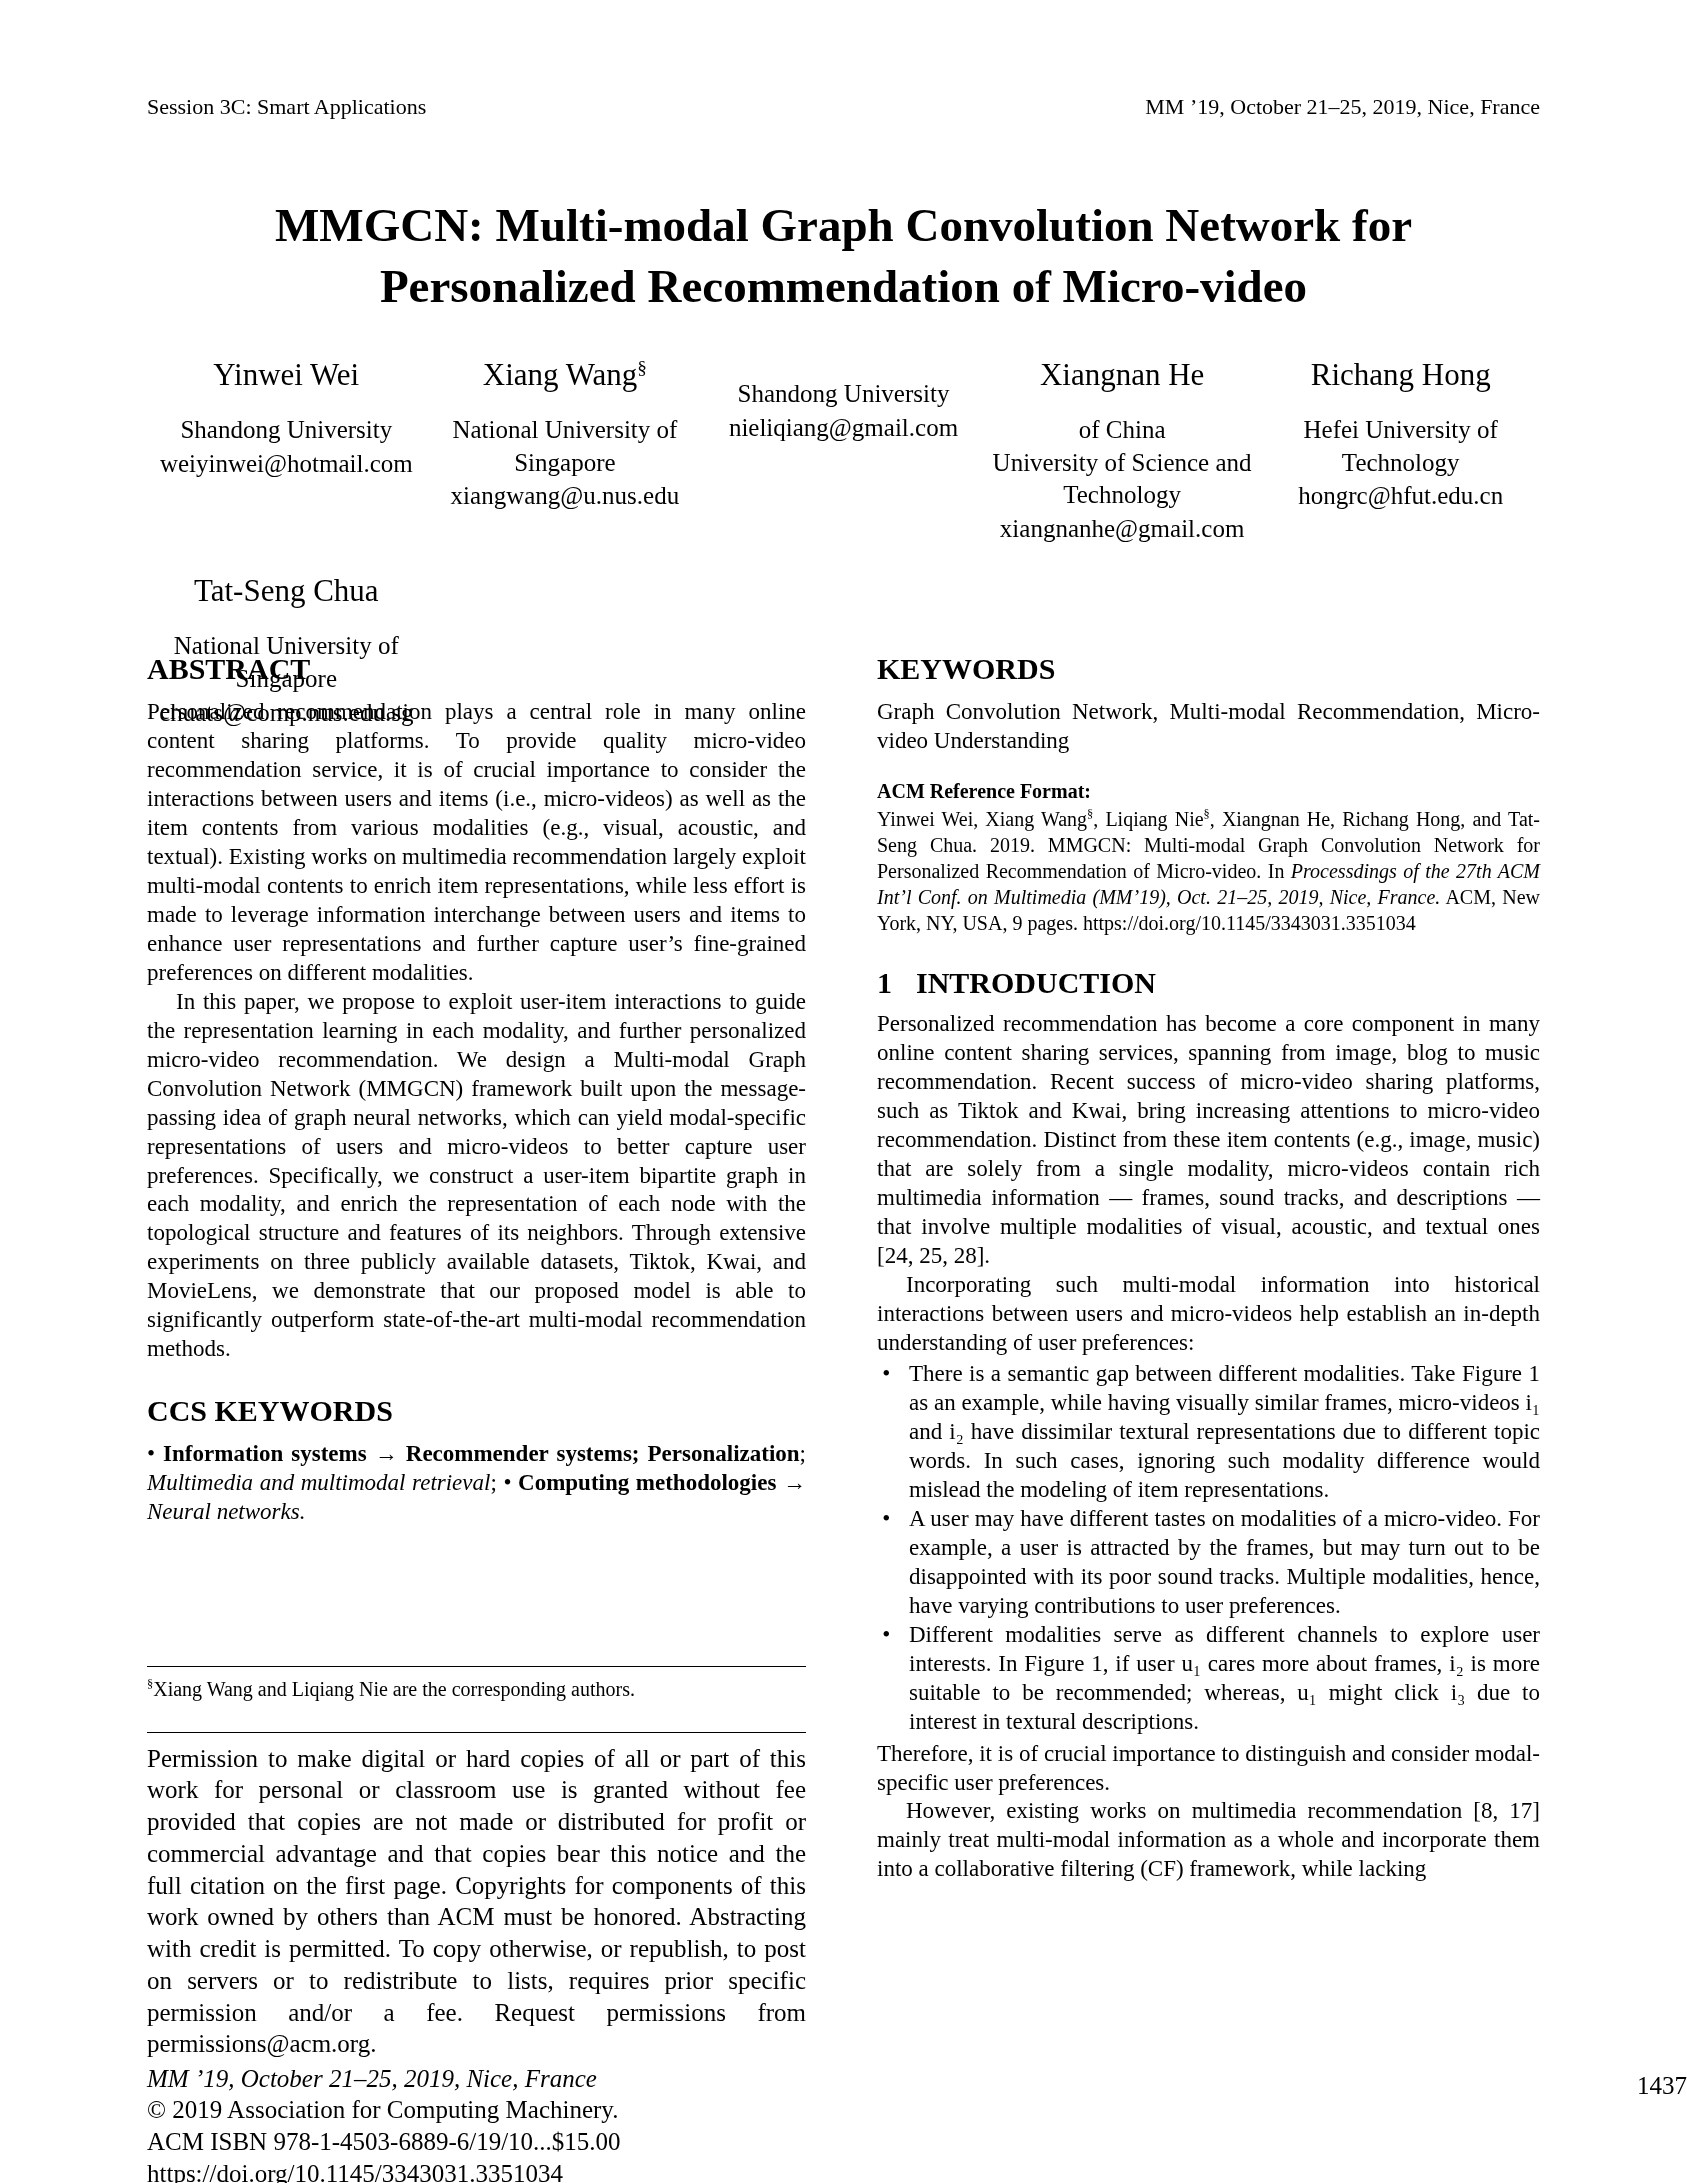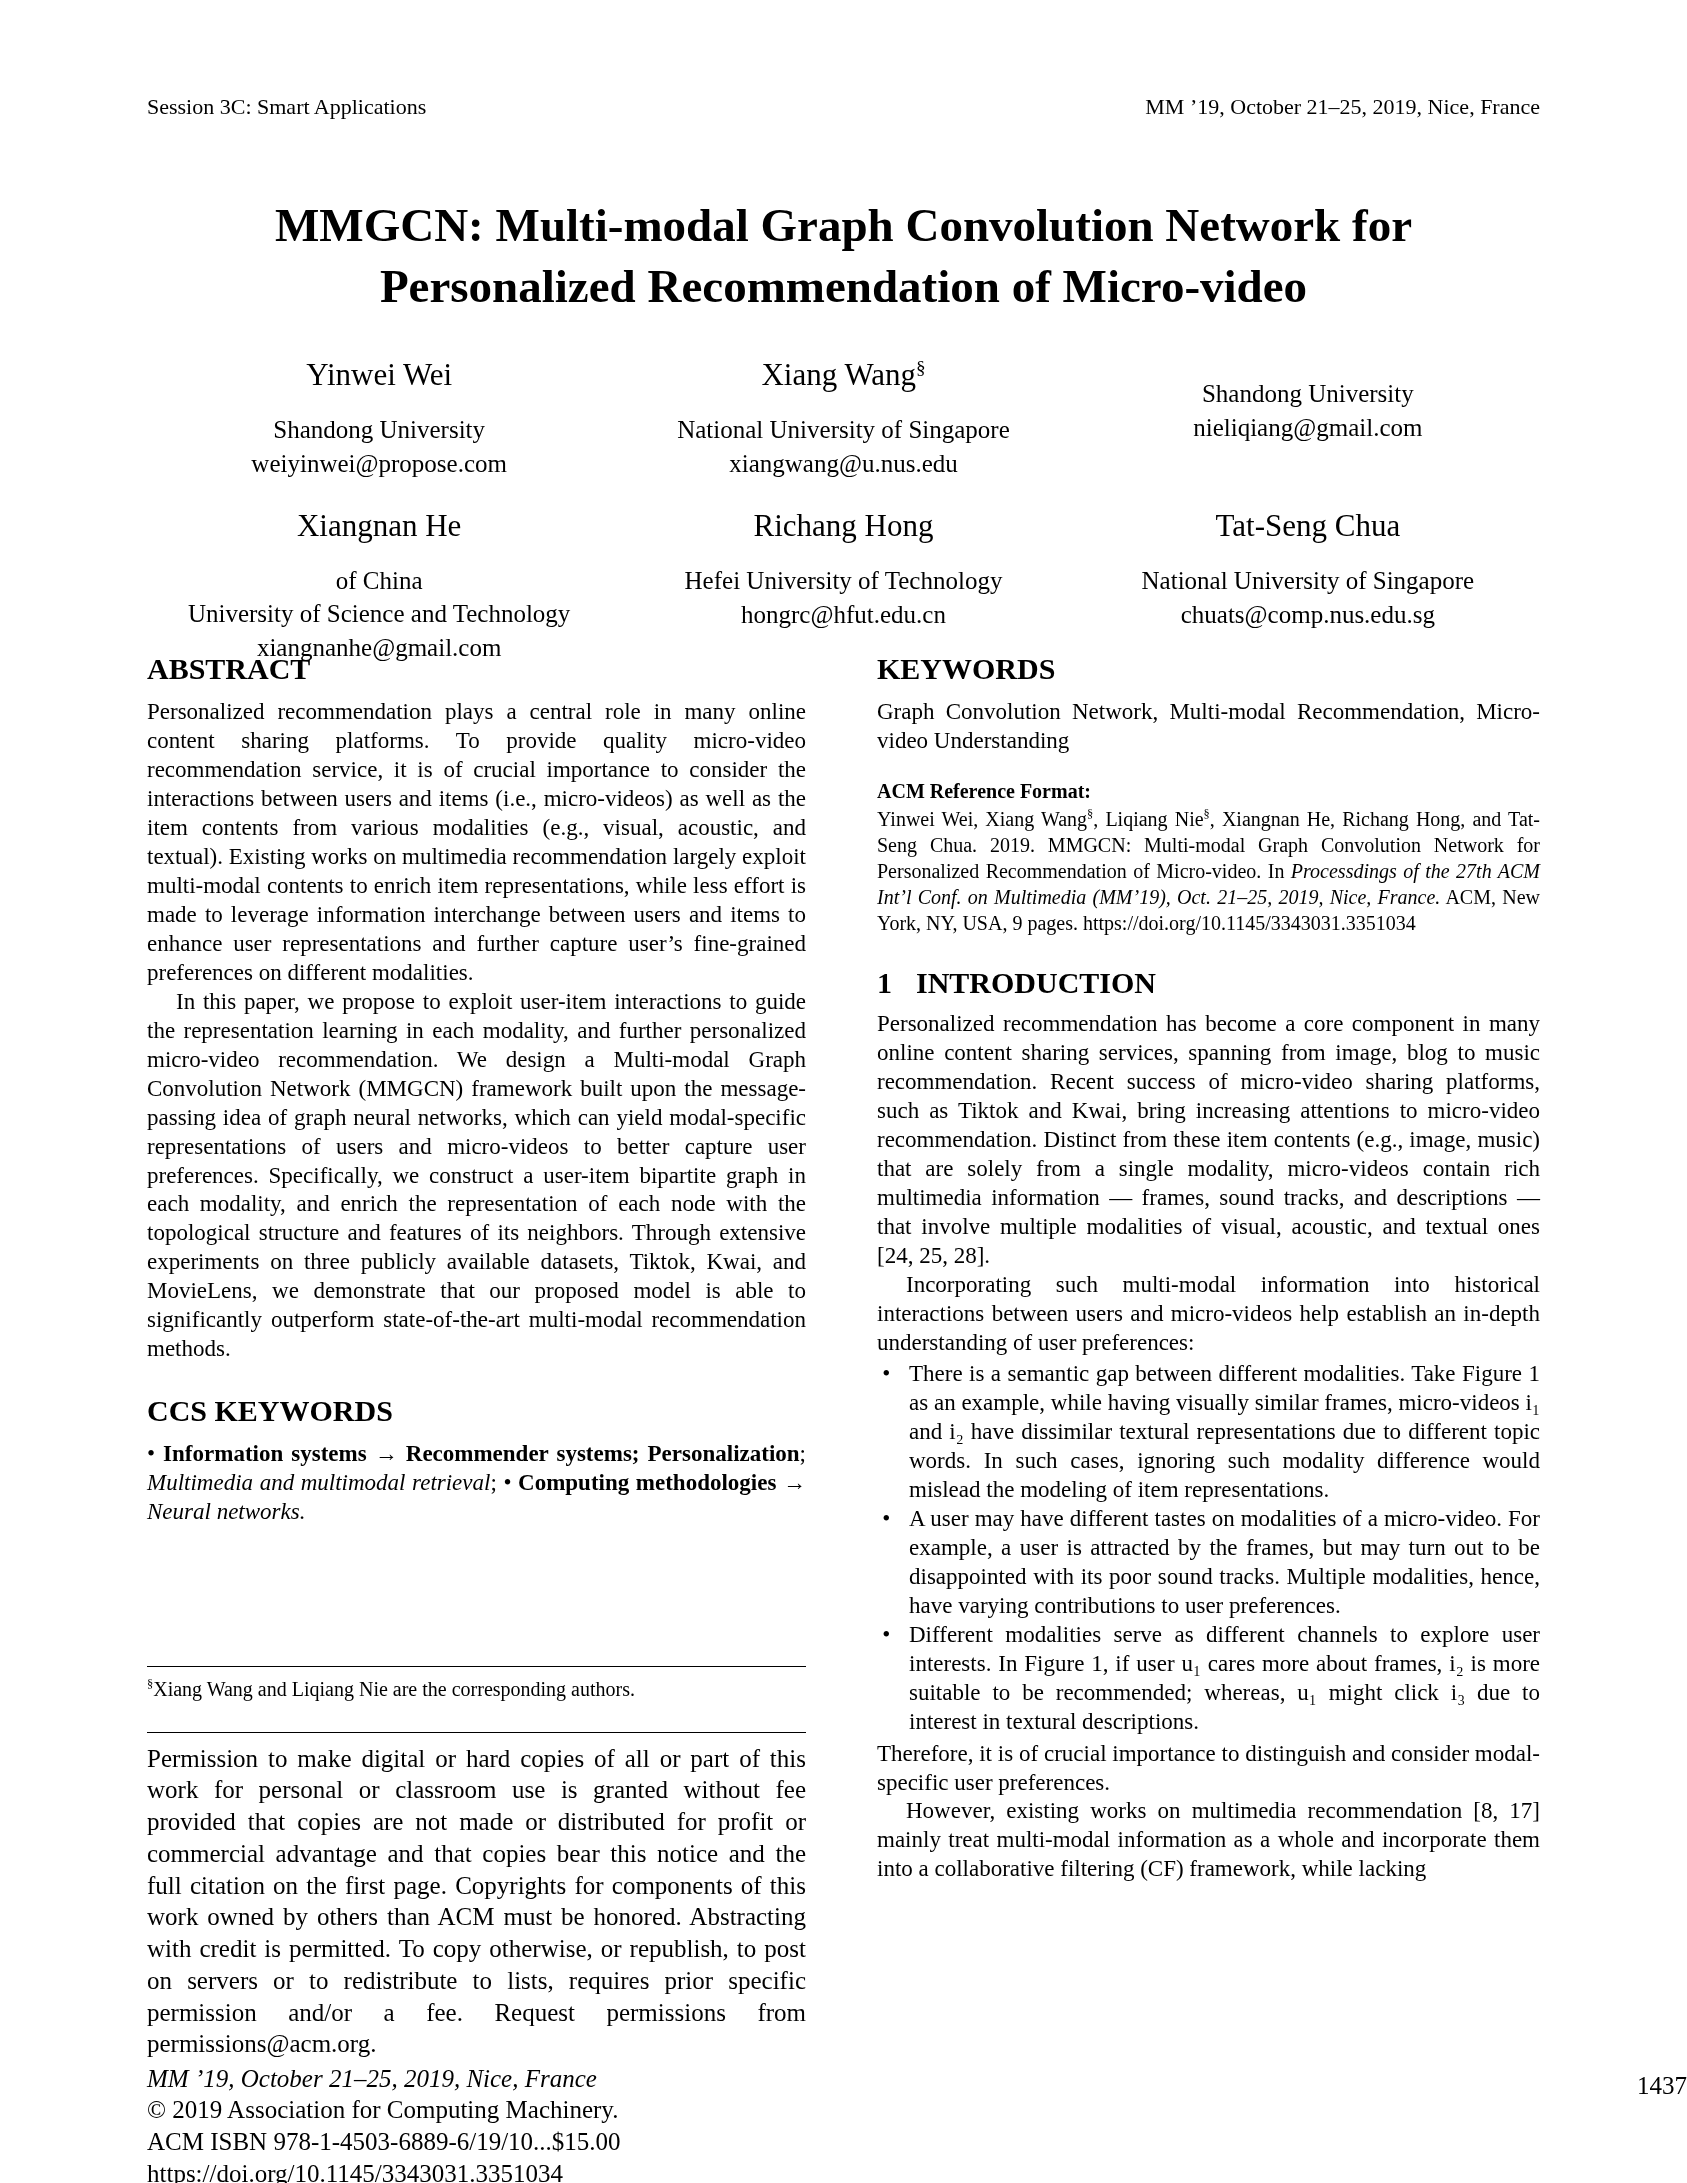--- a/index.html
+++ b/index.html
@@ -11,21 +11,21 @@
   }
   .runhead { position:absolute; top:94px; font-size:22px; }
   .runhead.left { left:147px; }
   .runhead.right { right:147px; text-align:right; }
 
   .title { position:absolute; top:195px; left:0; width:100%; text-align:center;
            font-size:47px; font-weight:700; line-height:1.3; }
   .tline { display:block; }
 
   .authors { position:absolute; top:357px; left:147px; width:1393px;
-             display:grid; grid-template-columns:1fr 1fr 1fr; row-gap:28px;
+             display:grid; grid-template-columns:1fr 1fr 1fr 1fr 1fr; row-gap:28px;
              text-align:center; }
   .author .name { font-size:31px; margin-bottom:5.3px; }
   .author .affil { font-size:25px; line-height:1.3;margin-top:21px; }
   .author .email { font-size:25px; line-height:1.3; margin-top:1.3px; }
   .blk { display:block; }
   .sup { vertical-align:super; font-size:0.62em; line-height:0; }
 
   .col { position:absolute; top:652px; }
   .col-left  { left:147px;  width:659px; }
   .col-right { left:877px; width:663px; }
@@ -68,21 +68,21 @@
     <span class="tline">MMGCN: Multi-modal Graph Convolution Network for</span>
     <span class="tline">Personalized Recommendation of Micro-video</span>
   </h1>
 
   <div class="authors">
     <div class="author">
       <div class="name"><span>Yinwei Wei</span><span class="sup"></span></div>
       <div class="affil">
           <span class="blk">Shandong University</span>
         </div>
-      <div class="email">weiyinwei@propose.com</div>
+      <div class="email">weiyinwei@hotmail.com</div>
     </div>
     <div class="author">
       <div class="name"><span>Xiang Wang</span><span class="sup">§</span></div>
       <div class="affil">
           <span class="blk">National University of Singapore</span>
         </div>
       <div class="email">xiangwang@u.nus.edu</div>
     </div>
     <div class="author">
       <div class="affil">

